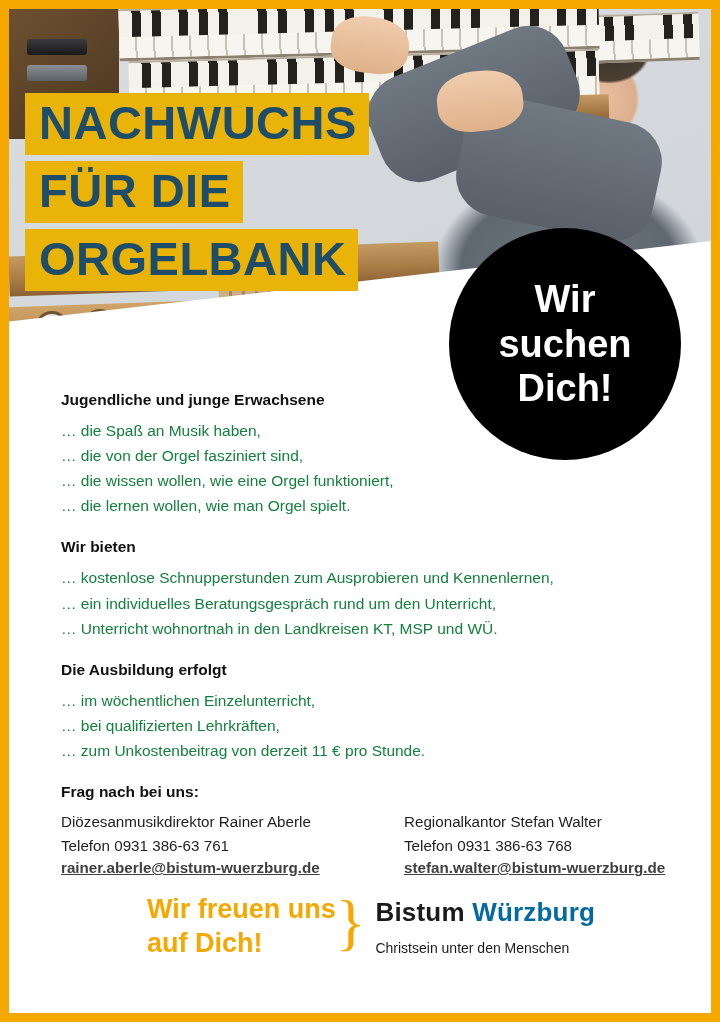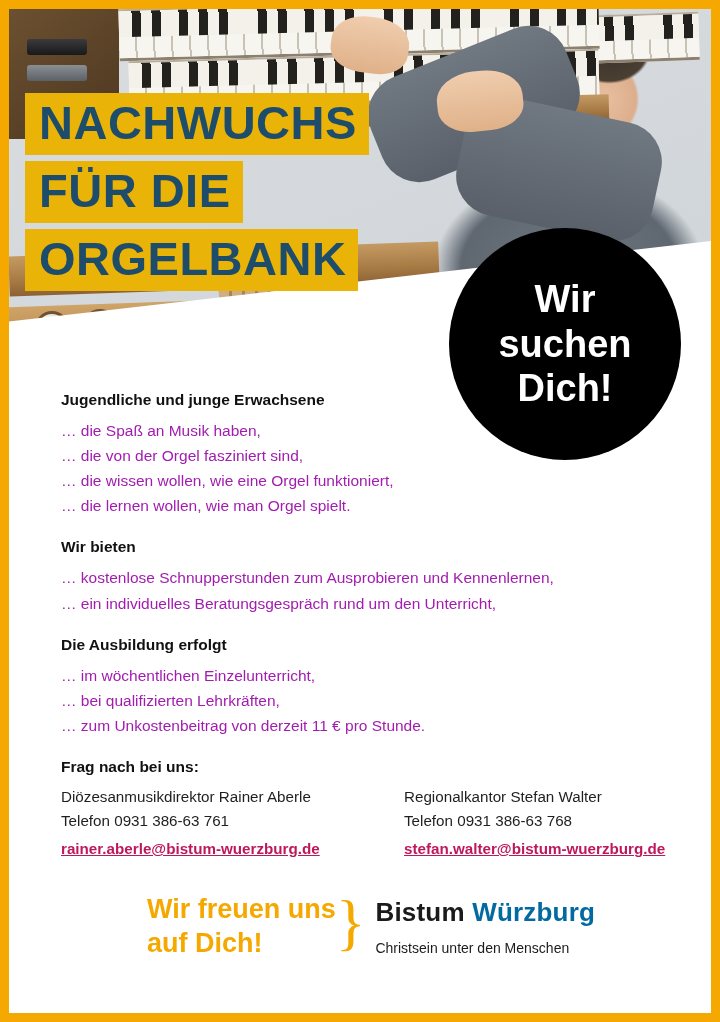--- a/index.html
+++ b/index.html
@@ -171,40 +171,40 @@
   .block { margin-bottom: 20px; }
   .block h3 {
     font-size: 15.5px;
     font-weight: 800;
     color: #111;
     margin-bottom: 9px;
   }
   .block p {
     font-size: 15.5px;
     line-height: 1.62;
-    color: #a21caf;
+    color: #15803d;
   }
   .contacts {
     margin-top: 2px;
     display: flex;
     gap: 66px;
   }
   .contacts .col { width: 300px; }
   .contacts .col p {
     font-size: 15.2px;
     line-height: 1.55;
     color: #1f1f1f;
   }
   .contacts .col a {
     display: inline-block;
     font-size: 15.2px;
     font-weight: 700;
-    color: #be185d;
+    color: #404040;
     text-decoration: underline;
-    margin-top: 8px;
+    margin-top: 2px;
   }
 
   
   .footer {
     position: absolute;
     left: 52px;
     right: 30px;
     bottom: 52px;
     display: flex;
     align-items: center;
@@ -303,20 +303,21 @@
       <p>… die Spaß an Musik haben,</p>
       <p>… die von der Orgel fasziniert sind,</p>
       <p>… die wissen wollen, wie eine Orgel funktioniert,</p>
       <p>… die lernen wollen, wie man Orgel spielt.</p>
     </div>
 
     <div class="block">
       <h3>Wir bieten</h3>
       <p>… kostenlose Schnupperstunden zum Ausprobieren und Kennenlernen,</p>
       <p>… ein individuelles Beratungsgespräch rund um den Unterricht,</p>
+      <p>… Unterricht wohnortnah in den Landkreisen KT, MSP und WÜ.</p>
     </div>
 
     <div class="block">
       <h3>Die Ausbildung erfolgt</h3>
       <p>… im wöchentlichen Einzelunterricht,</p>
       <p>… bei qualifizierten Lehrkräften,</p>
       <p>… zum Unkostenbeitrag von derzeit 11 € pro Stunde.</p>
     </div>
 
     <div class="block">

